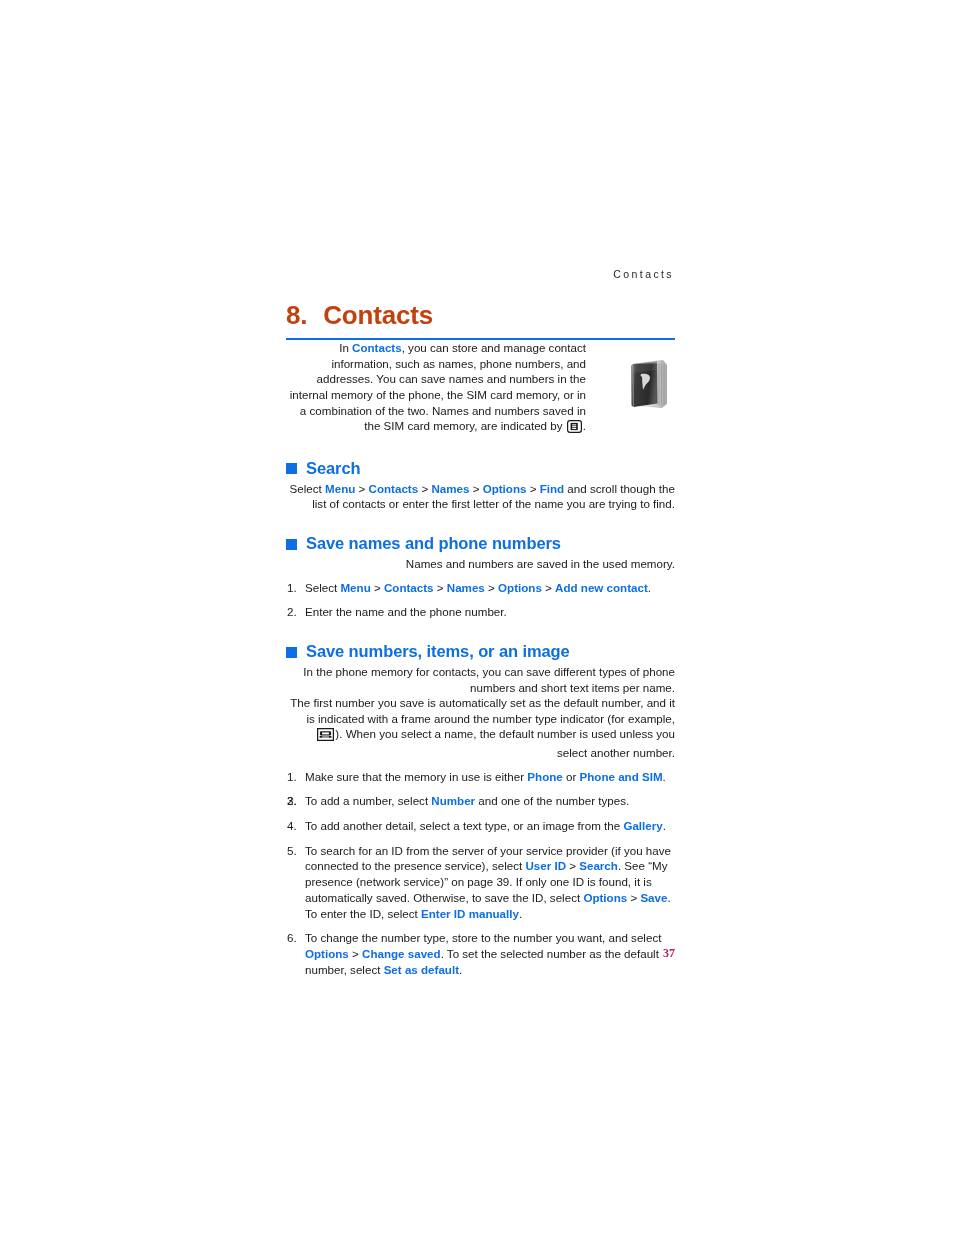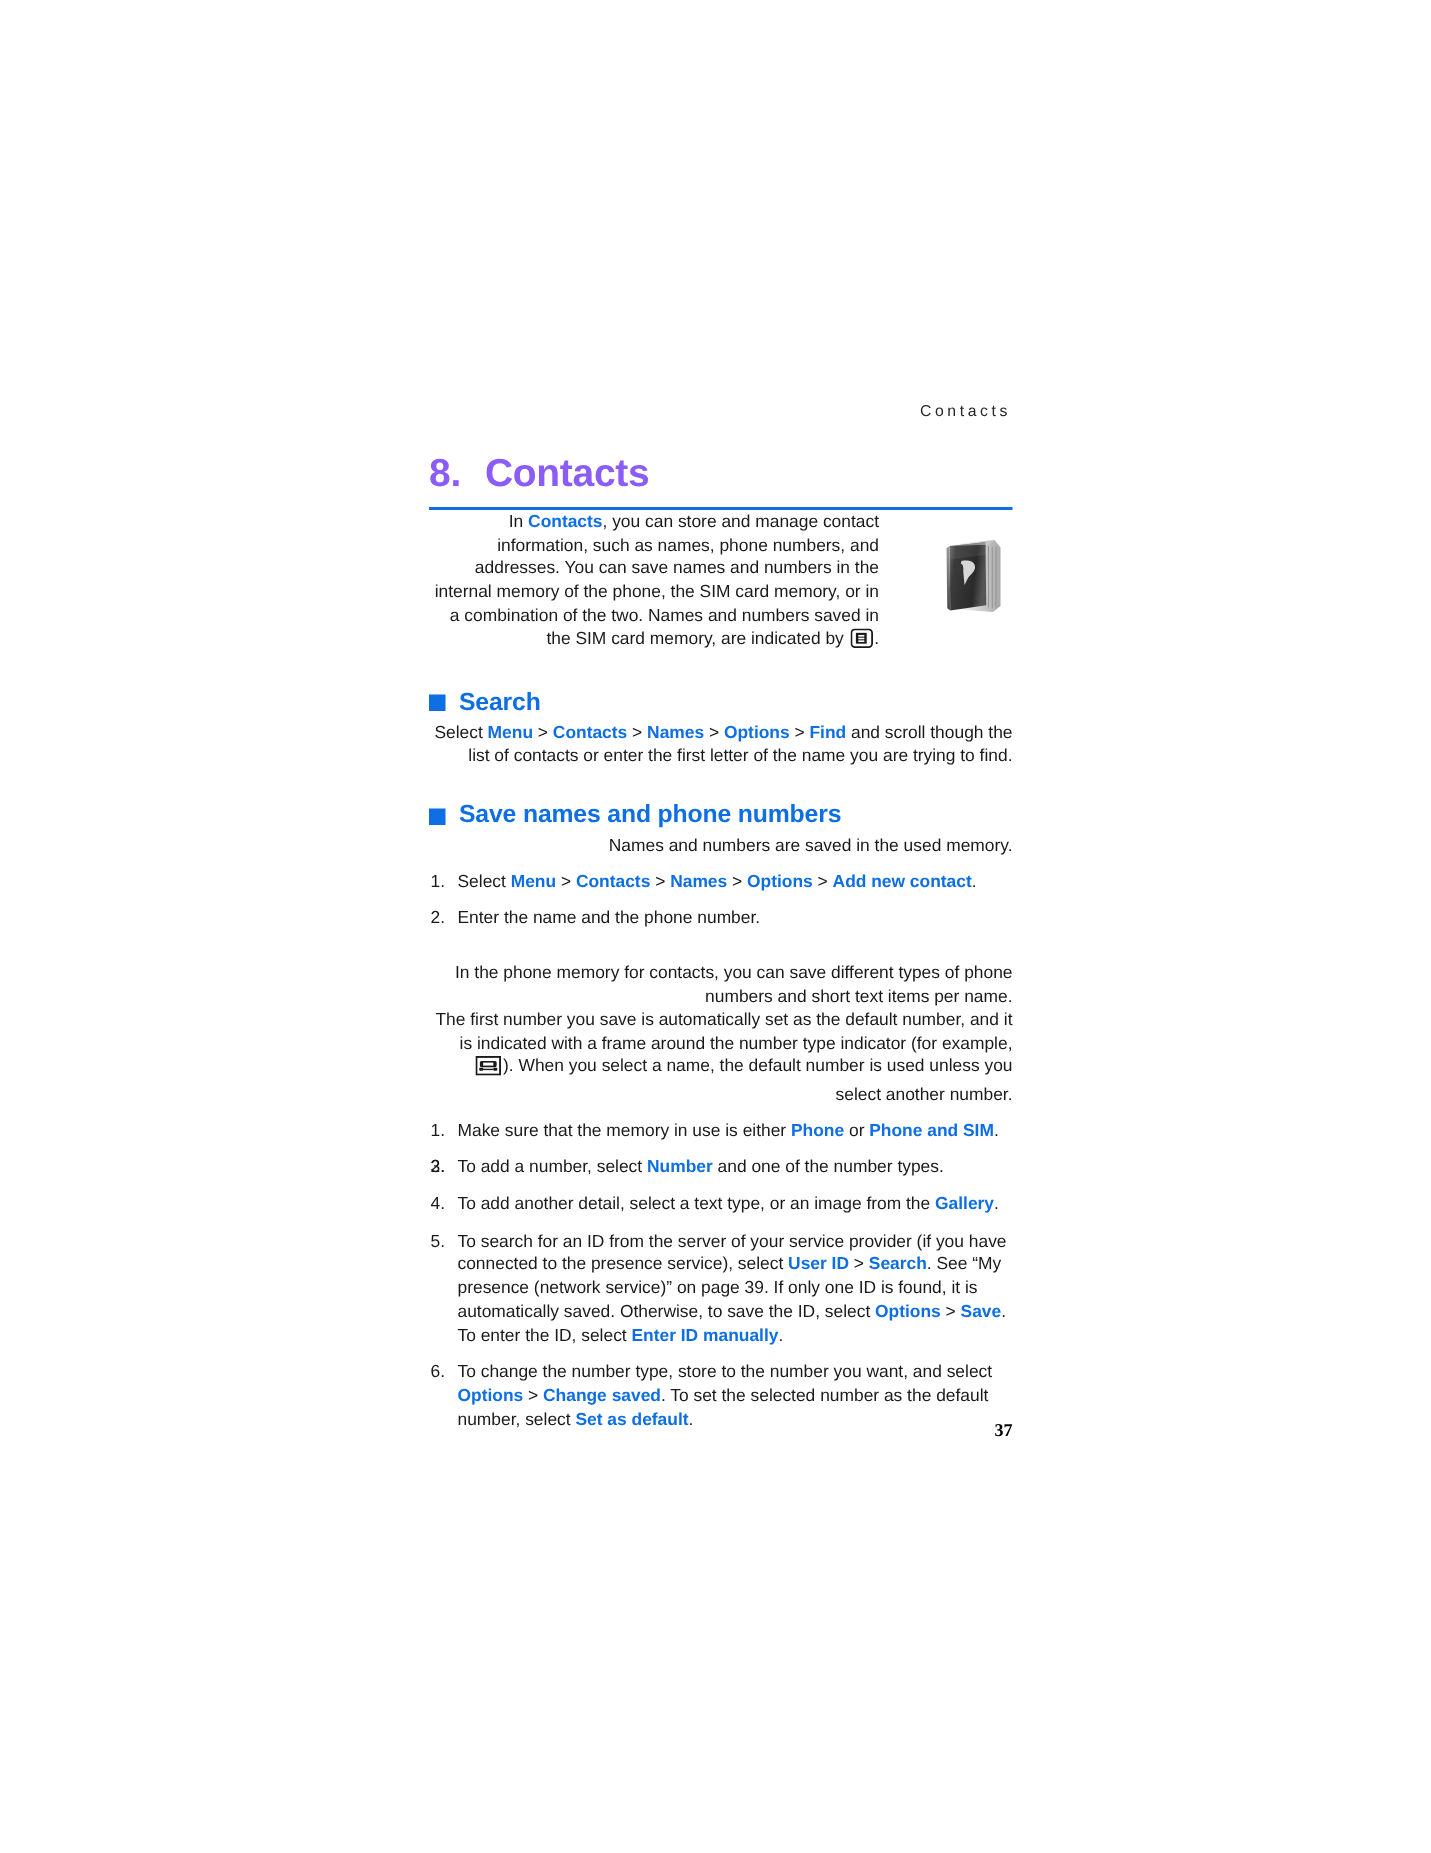--- a/index.html
+++ b/index.html
@@ -37,21 +37,21 @@
     font-size: 10.5px;
     letter-spacing: 2.4px;
     color: #262626;
     font-weight: 400;
     margin: 0 0 22px 0;
     padding-right: 1px;
   }
 
   
   .chapter-title {
-    color: #8b5cf6;
+    color: #c2410c;
     font-size: 26px;
     font-weight: 700;
     letter-spacing: -0.2px;
     margin: 0;
     line-height: 1.05;
     white-space: pre;
   }
   .chapter-num { margin-right: 16px; }
   .title-rule {
     border: 0;
@@ -137,21 +137,21 @@
 
   
   .page-number {
     position: absolute;
     left: 286px;
     top: 946px;
     width: 389px;
     text-align: right;
     font-size: 12px;
     font-weight: 700;
-    color: #000000;
+    color: #be185d;
     font-family: "Liberation Serif", serif;
   }
 </style>
 </head>
 <body>
 
 <div class="page">
 
   <div class="content">
 
@@ -181,20 +181,24 @@
             <span class="sq"></span>
             <span>Save names and phone numbers</span>
           </h2>
           <p class="body"><span>Names and numbers are saved in the used memory.</span></p>
           <ol class="steps">
             <li><span class="num">1.</span><span><span>Select </span><span class="blue">Menu</span><span class="gt"> &gt; </span><span class="blue">Contacts</span><span class="gt"> &gt; </span><span class="blue">Names</span><span class="gt"> &gt; </span><span class="blue">Options</span><span class="gt"> &gt; </span><span class="blue">Add new contact</span><span>.</span></span></li>
             <li><span class="num">2.</span><span><span>Enter the name and the phone number.</span></span></li>
           </ol>
         </div>
         <div class="sec-space">
+          <h2 class="section">
+            <span class="sq"></span>
+            <span>Save numbers, items, or an image</span>
+          </h2>
           <p class="body gap-after"><span>In the phone memory for contacts, you can save different types of phone numbers and short text items per name.</span></p>
           <p class="body"><span>The first number you save is automatically set as the default number, and it is indicated with a frame around the number type indicator (for example, </span><span class="icon-inline"><svg width="17" height="13" viewBox="0 0 17 13" aria-hidden="true">
                 <rect x="0.6" y="0.6" width="15.8" height="11.8" fill="#ffffff" stroke="#1a1a1a" stroke-width="1.3"></rect>
                 <g fill="#1a1a1a">
                   <path d="M4.0,3.3 h9 a1.1,1.1 0 0 1 1.1,1.1 v2.0 a1.1,1.1 0 0 1 -1.1,1.1 h-9 a1.1,1.1 0 0 1 -1.1,-1.1 v-2.0 a1.1,1.1 0 0 1 1.1,-1.1 z"></path>
                   <rect x="2.5" y="7.9" width="2.6" height="1.9" rx="0.5"></rect>
                   <rect x="11.9" y="7.9" width="2.6" height="1.9" rx="0.5"></rect>
                   <rect x="5.0" y="8.5" width="7.0" height="0.9"></rect>
                 </g>
                 <rect x="5.1" y="4.4" width="6.8" height="2.0" fill="#ffffff"></rect>

